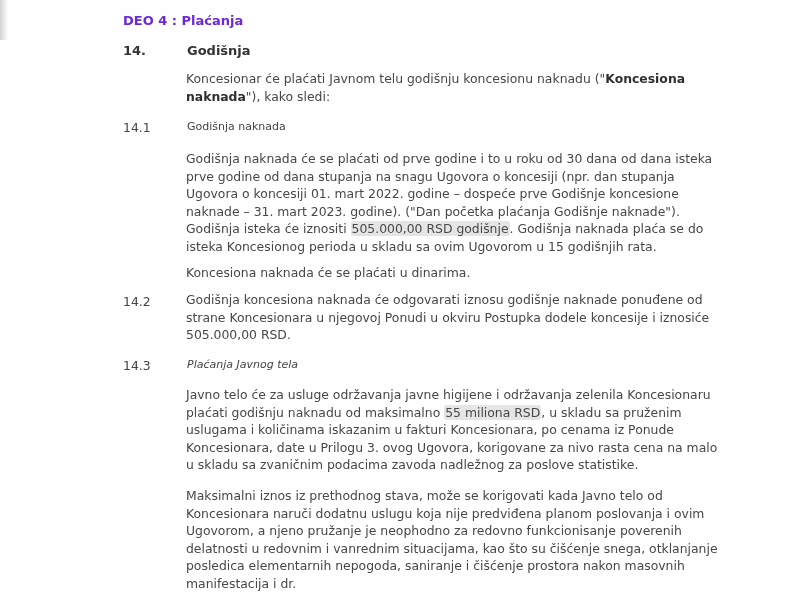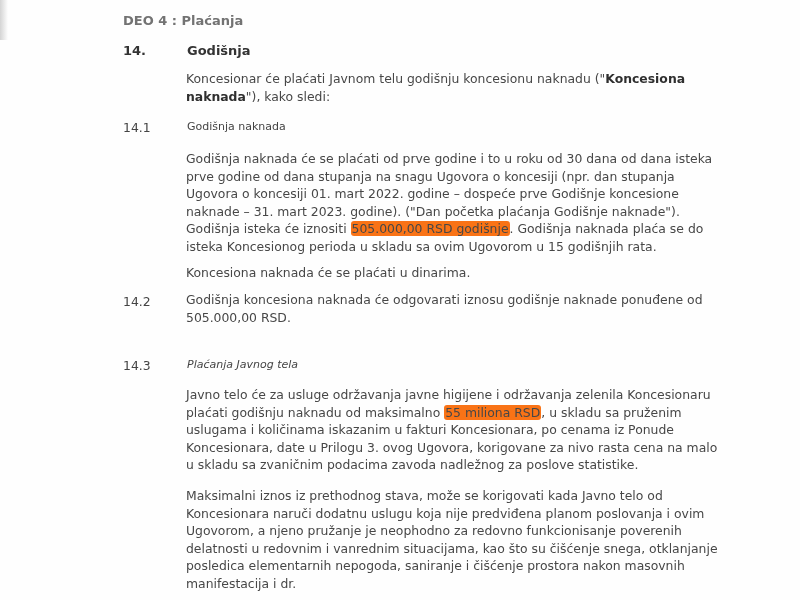--- a/index.html
+++ b/index.html
@@ -28,21 +28,21 @@
       width: 8px; height: 40px;
       background: linear-gradient(to right, #b8b8b8, rgba(255,255,255,0));
       opacity: 0.6;
     }
     .abs { position: absolute; white-space: nowrap; }
     .bold { font-weight: bold; color: #2f2f2f; }
     .section-title {
       left: 123px; top: 13px;
       font-size: 13px;
       font-weight: bold;
-      color: #737373;
+      color: #6d28d9;
     }
     .art-num {
       left: 123px; top: 43px;
       font-size: 13px;
       font-weight: bold;
       color: #333;
     }
     .art-title {
       left: 187px; top: 43px;
       font-size: 13px;
@@ -72,21 +72,21 @@
       display: block;
       text-align: justify;
       text-align-last: justify;
       white-space: nowrap;
       height: 17.6px;
     }
     .para .line.last {
       text-align-last: left;
     }
     .hl {
-      background: #f97316;
+      background: #e5e5e5;
       border-radius: 3px;
       padding: 0 1px;
     }
   </style>
 </head>
 <body>
 
 <div class="page">
   <div class="corner-shadow"></div>
 
@@ -112,20 +112,21 @@
     <span class="line last">isteka Koncesionog perioda u skladu sa ovim Ugovorom u 15 godišnjih rata.</span>
   </div>
 
   <div class="para" style="top:264px;">
     <span class="line last">Koncesiona naknada će se plaćati u dinarima.</span>
   </div>
 
   <div class="abs num" style="top:294px;">14.2</div>
   <div class="para" style="top:291px;">
     <span class="line">Godišnja koncesiona naknada će odgovarati iznosu godišnje naknade ponuđene od</span>
+    <span class="line">strane Koncesionara u njegovoj Ponudi u okviru Postupka dodele koncesije i iznosiće</span>
     <span class="line last">505.000,00 RSD.</span>
   </div>
 
   <div class="abs num" style="top:358px;">14.3</div>
   <div class="abs heading" style="top:358px;font-style:italic;">Plaćanja Javnog tela</div>
 
   <div class="para" style="top:386px;">
     <span class="line">Javno telo će za usluge održavanja javne higijene i održavanja zelenila Koncesionaru</span>
     <span class="line"><span>plaćati godišnju naknadu od maksimalno </span><span class="hl">55 miliona RSD</span><span>, u skladu sa pruženim</span></span>
     <span class="line">uslugama i količinama iskazanim u fakturi Koncesionara, po cenama iz Ponude</span>

